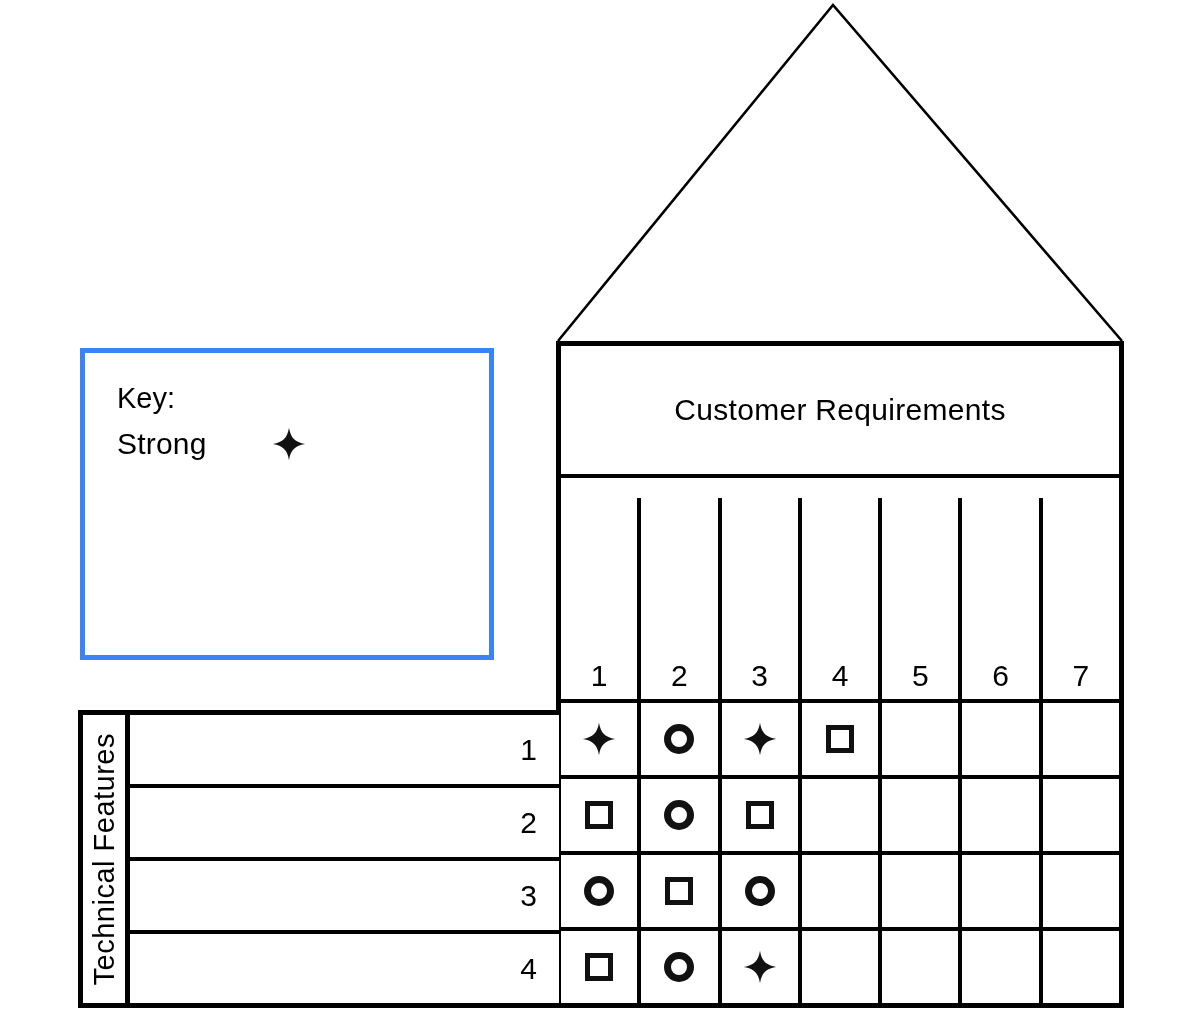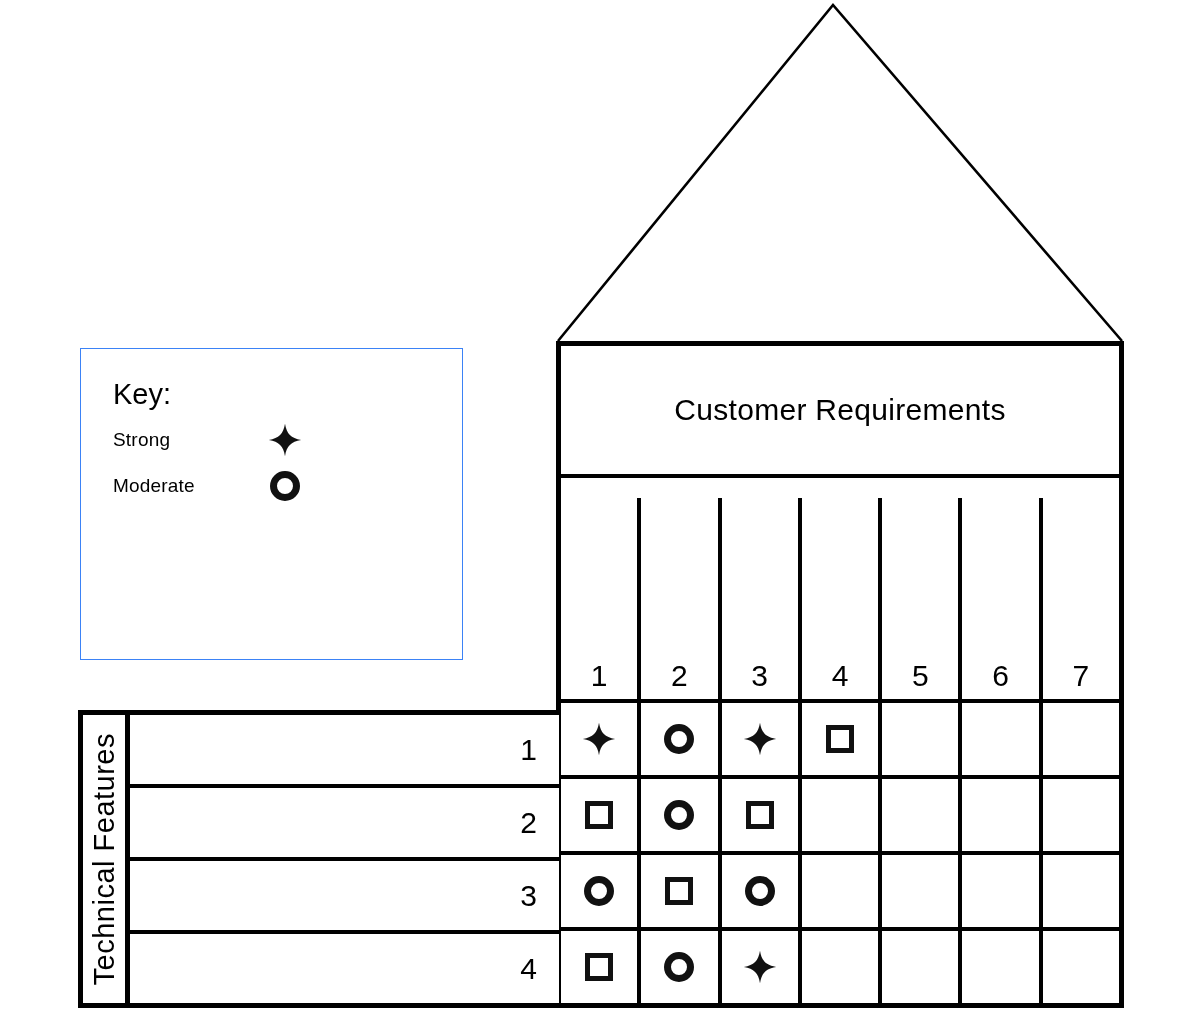--- a/index.html
+++ b/index.html
@@ -26,36 +26,36 @@
     top: 0px;
     width: 600px;
     height: 350px;
   }
 
   
   #key-box {
     position: absolute;
     left: 80px;
     top: 348px;
-    width: 383px;
+    width: 414px;
     height: 312px;
-    border: 1px solid #3b82f6;
+    border: 5px solid #3b82f6;
     box-sizing: border-box;
     background: #ffffff;
   }
   #key-inner {
     position: absolute;
     left: 32px;
     top: 22px;
   }
   .key-line {
     display: flex;
     align-items: center;
     height: 46px;
-    font-size: 19px;
+    font-size: 30px;
     letter-spacing: 0.2px;
   }
   .key-label {
     display: inline-block;
     min-width: 152px;
   }
   .key-title {
     font-size: 29px;
     height: 46px;
     display: flex;
@@ -217,26 +217,20 @@
 
       <div class="key-line">
         <span class="key-label">Strong</span>
         <span class="key-sym">
           <svg class="sym-strong" viewBox="0 0 40 40">
             <path d="M20 1 C22 13 27 18 39 20 C27 22 22 27 20 39 C18 27 13 22 1 20 C13 18 18 13 20 1 Z" fill="#111111"></path>
           </svg>
         </span>
       </div>
 
-      <div class="key-line">
-        <span class="key-label">Moderate</span>
-        <span class="key-sym">
-          <span class="sym-moderate"></span>
-        </span>
-      </div>
 
     </div>
   </div>
 
   <div id="house-body">
     <div id="cust-req-band">
       <span id="cust-req-title">Customer Requirements</span>
     </div>
     <div id="col-grid">
         <div class="grid-col">

